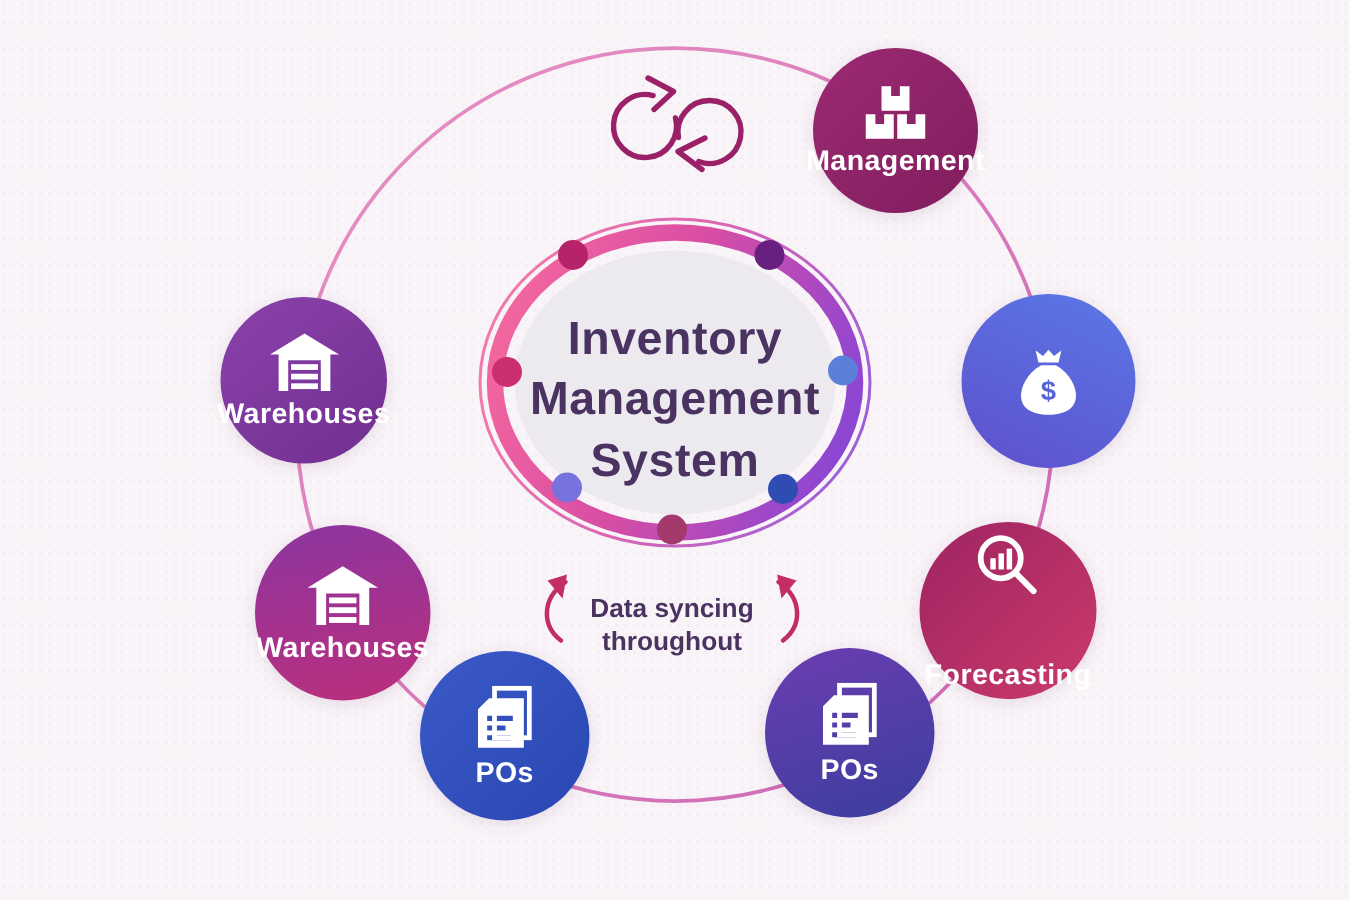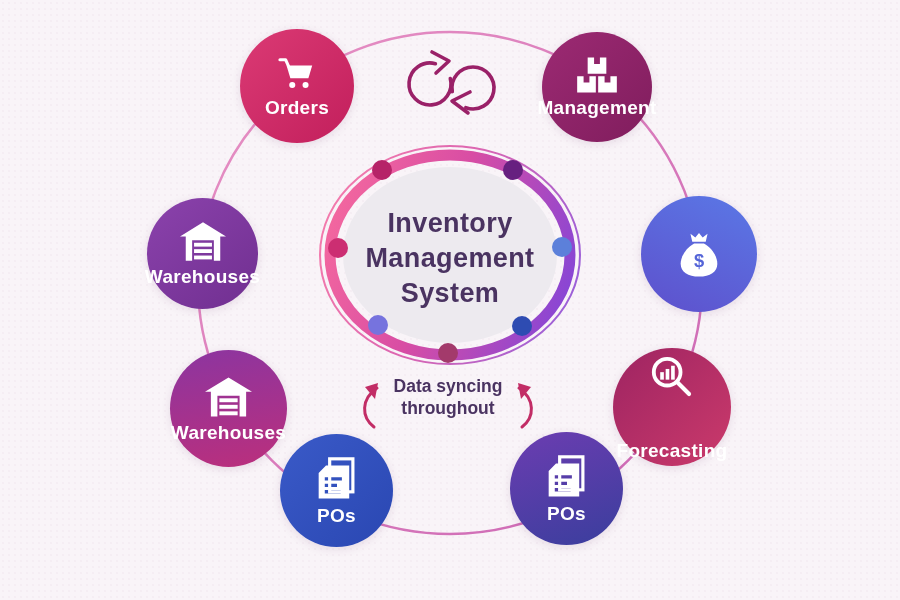--- a/index.html
+++ b/index.html
@@ -7,26 +7,26 @@
     position:relative;width:900px;height:600px;overflow:hidden;
     background:#f9f4f8;
     background-image:radial-gradient(rgba(140,70,120,0.035) 1px, transparent 1px);
     background-size:6px 6px;
     font-family:"Liberation Sans", sans-serif;
   }
   .stage svg.bg{position:absolute;left:0;top:0;}
   
   .hub-title{
     position:absolute;left:337px;top:206px;width:226px;
-    text-align:center;font-size:27px;font-weight:700;line-height:1.3;
+    text-align:center;font-size:31px;font-weight:700;line-height:1.3;
     color:#4a3361;letter-spacing:.4px;
   }
   
   .annotation{
-    position:absolute;left:363px;top:376px;width:170px;
+    position:absolute;left:363px;top:395px;width:170px;
     text-align:center;font-size:17.5px;font-weight:700;line-height:1.25;
     color:#4a3361;
   }
   
   .node{
     position:absolute;border-radius:50%;
     display:flex;flex-direction:column;align-items:center;justify-content:center;
     gap:5px;box-shadow:0 2px 10px rgba(90,30,90,0.12);
   }
   .node .label{
@@ -94,29 +94,20 @@
     <g>
       <path d="M522,427 C535,417 535,399 519,388" fill="none" stroke="#c22d66" stroke-width="3" stroke-linecap="round"></path>
       <path d="M518,383 L531,387 L521,399 Z" fill="#c22d66"></path>
     </g>
   </svg>
 
   <div class="hub-title">Inventory Management System</div>
 
   <div class="annotation">Data syncing throughout</div>
 
-  <div class="node n-orders">
-    <svg width="44" height="38" viewBox="0 0 44 40">
-      <path d="M4,5 h6 l3.2,7" fill="none" stroke="#fff" stroke-width="3.2" stroke-linecap="round" stroke-linejoin="round"></path>
-      <path d="M11,11 h27 l-4,13.5 h-19 Z" fill="#fff"></path>
-      <circle cx="17" cy="31.5" r="3.2" fill="#fff"></circle>
-      <circle cx="31" cy="31.5" r="3.2" fill="#fff"></circle>
-    </svg>
-    <span class="label">Orders</span>
-  </div>
 
   <div class="node n-inventory">
     <svg width="42" height="36" viewBox="0 0 36 30" fill="#fff">
       <path d="M10,14 L10,0 L15.5,0 L15.5,5.5 L20.5,5.5 L20.5,0 L26,0 L26,14 Z"></path>
       <path d="M1,30 L1,16 L6.5,16 L6.5,21.5 L11.5,21.5 L11.5,16 L17,16 L17,30 Z"></path>
       <path d="M19,30 L19,16 L24.5,16 L24.5,21.5 L29.5,21.5 L29.5,16 L35,16 L35,30 Z"></path>
     </svg>
     <span class="label">Management</span>
   </div>
 

